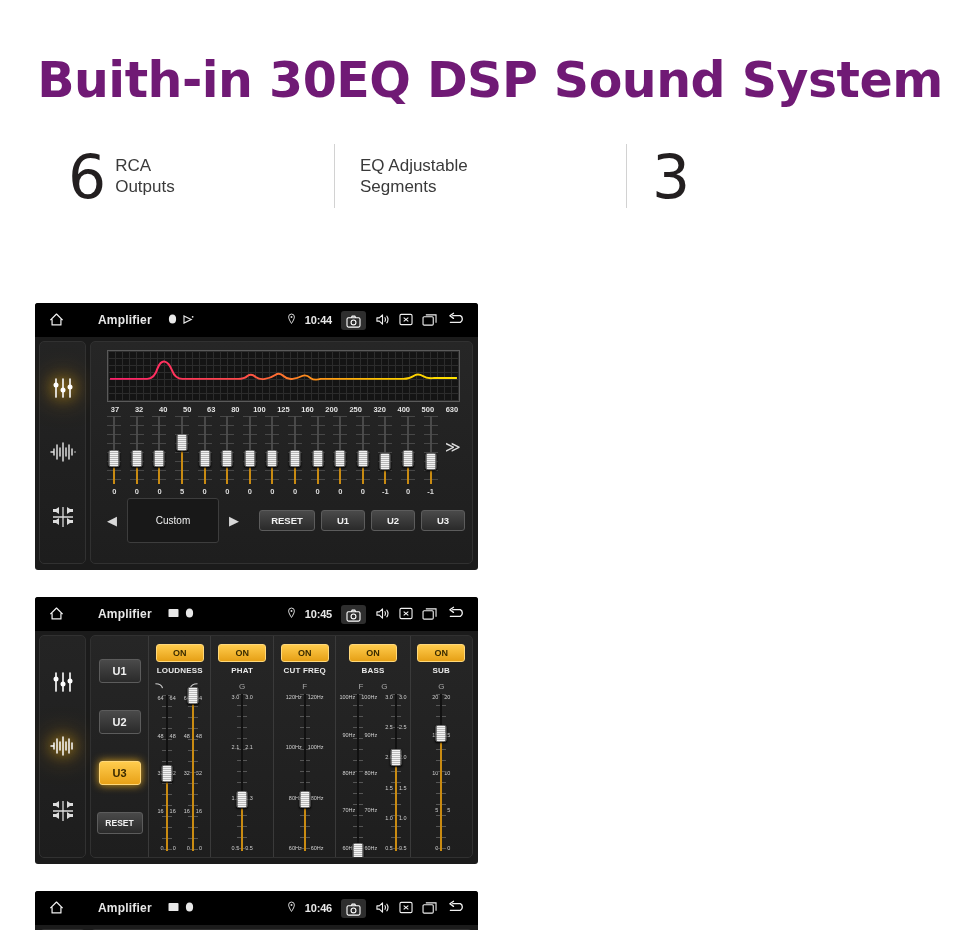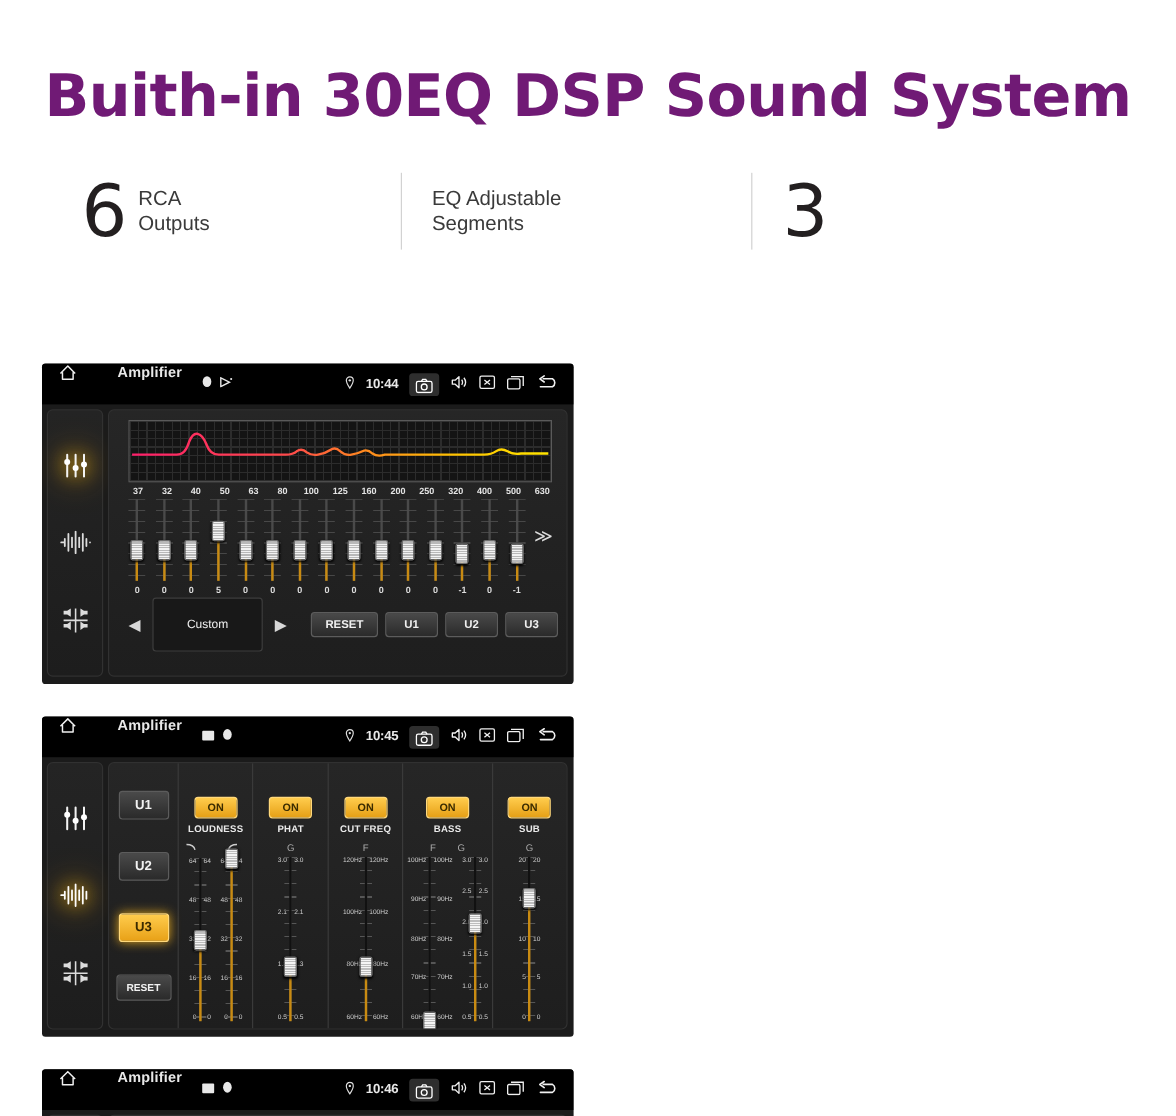--- a/index.html
+++ b/index.html
@@ -74,20 +74,21 @@
     position: relative;
     overflow: hidden;
     color: #e8e8e8;
   }
 
   
   .statusbar {
     height: 34px;
     background: #000;
     display: flex;
+    align-items: center;
     padding: 0 10px 0 13px;
     gap: 8px;
     font-size: 11px;
   }
   .sb-title { font-weight: bold; font-size: 12px; letter-spacing:0.2px; margin-left: 25px;}
   .sb-mini { display:flex; gap:6px; align-items:center; margin-left: 8px;}
   .sb-right { margin-left:auto; display:flex; align-items:center; gap:9px; }
   .sb-time { font-size: 11px; font-weight: bold; letter-spacing:-0.2px;}
   .ic { display:inline-block; }
   .sb-cam-wrap {
@@ -183,22 +184,22 @@
     background: linear-gradient(180deg,#4a4a4a,#2a2a2a); border:1px solid #5c5c5c;
   }
   .ubtn.on {
     background: linear-gradient(180deg,#ffcc4d,#e8a117); border-color:#ffd87a; color:#3a2a00;
     box-shadow: 0 0 9px #e0a51d;
   }
   .xo-cols { flex:1; display:flex; }
   .xo-col { flex:1; border-right: 1px solid #3a3a3a; padding: 8px 3px 6px; display:flex; flex-direction:column; align-items:center;}
   .xo-col:last-child { border-right:none; }
   .onbtn {
-    width: 36px; padding: 3px 0; text-align:center; font-size:9px; font-weight:bold; border-radius:3px;
-    background: linear-gradient(180deg,#ffcc4d,#e6a016); border:1px solid #ffd87a; color:#3b2c00;margin-top:20px;
+    width: 48px; padding: 3px 0; text-align:center; font-size:9px; font-weight:bold; border-radius:3px;
+    background: linear-gradient(180deg,#ffcc4d,#e6a016); border:1px solid #ffd87a; color:#3b2c00;
   }
   .xo-name { font-size: 8px; font-weight:bold; color:#e9e9e9; margin-top: 4px; letter-spacing:0.2px;}
   .xo-gf { display:flex; gap:18px; font-size:8px; color:#aaa; margin-top:7px; }
   .xo-sliders { display:flex; gap:8px; margin-top:3px; flex:1; }
   .vs { display:flex; align-items:stretch; gap:2px; }
   .vs-labels { display:flex; flex-direction:column; justify-content:space-between; font-size:5.5px; color:#cfcfcf; text-align:right; }
   .vs-track {
     width: 2px; background:#3c3c3c; position:relative;
   }
   .vs-track::before {

